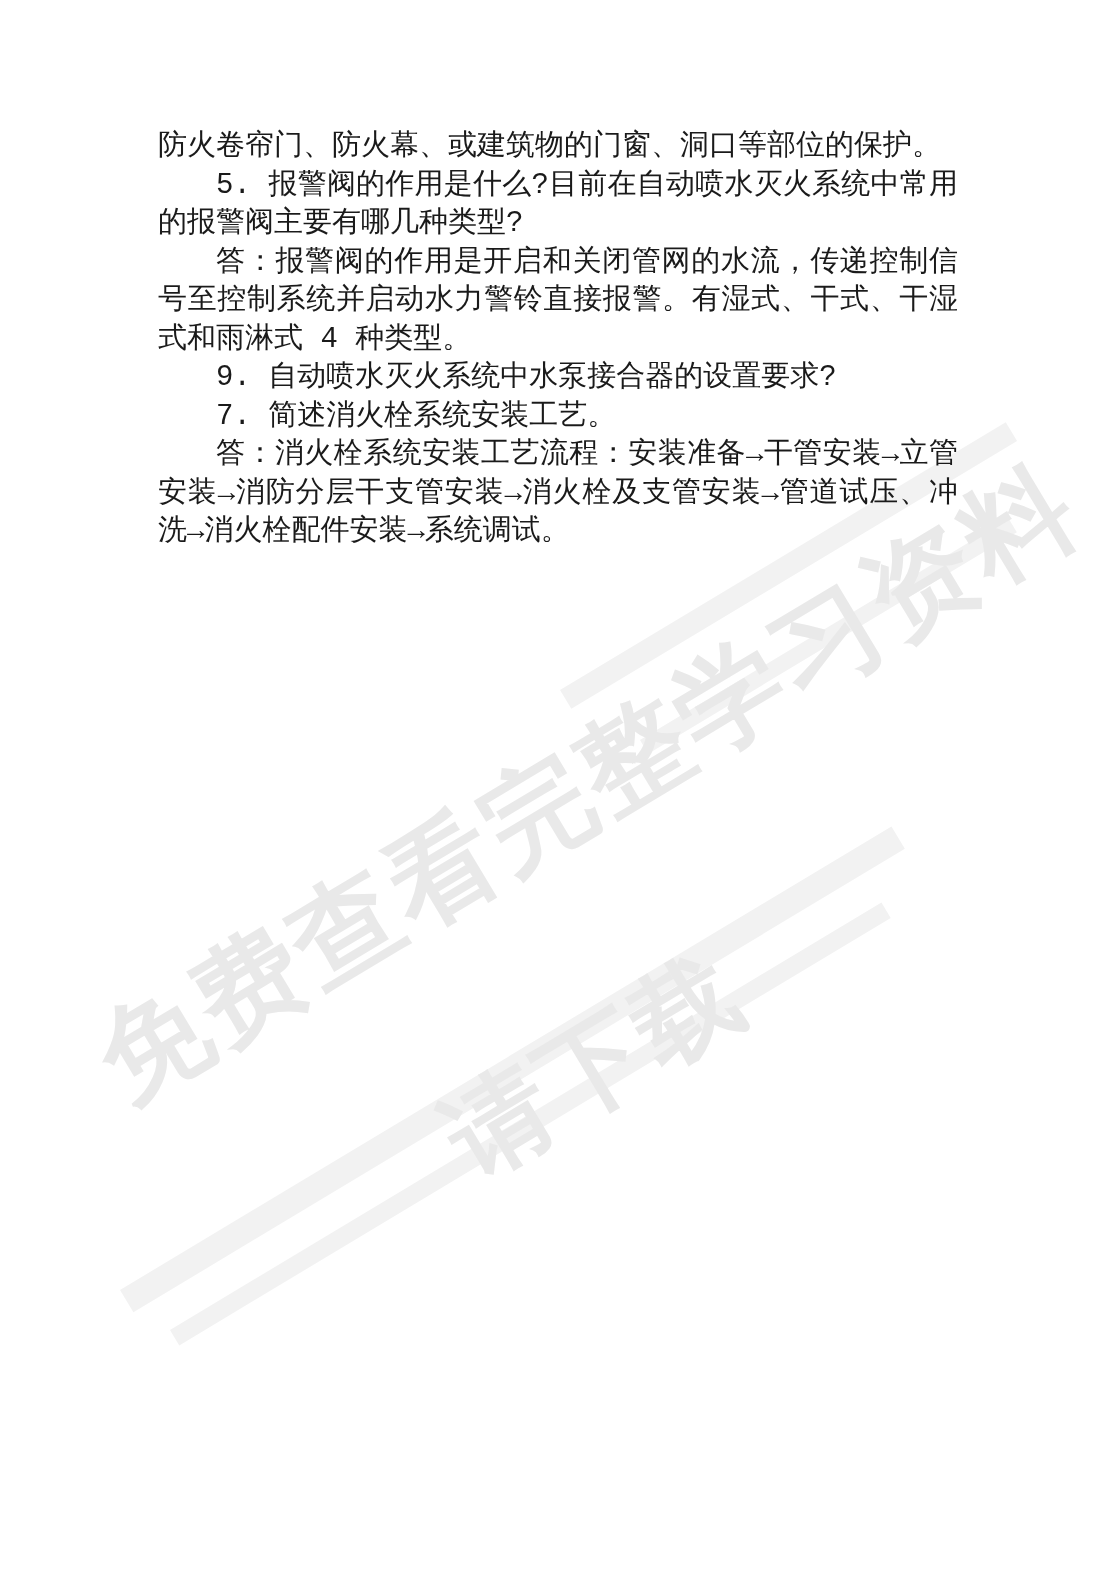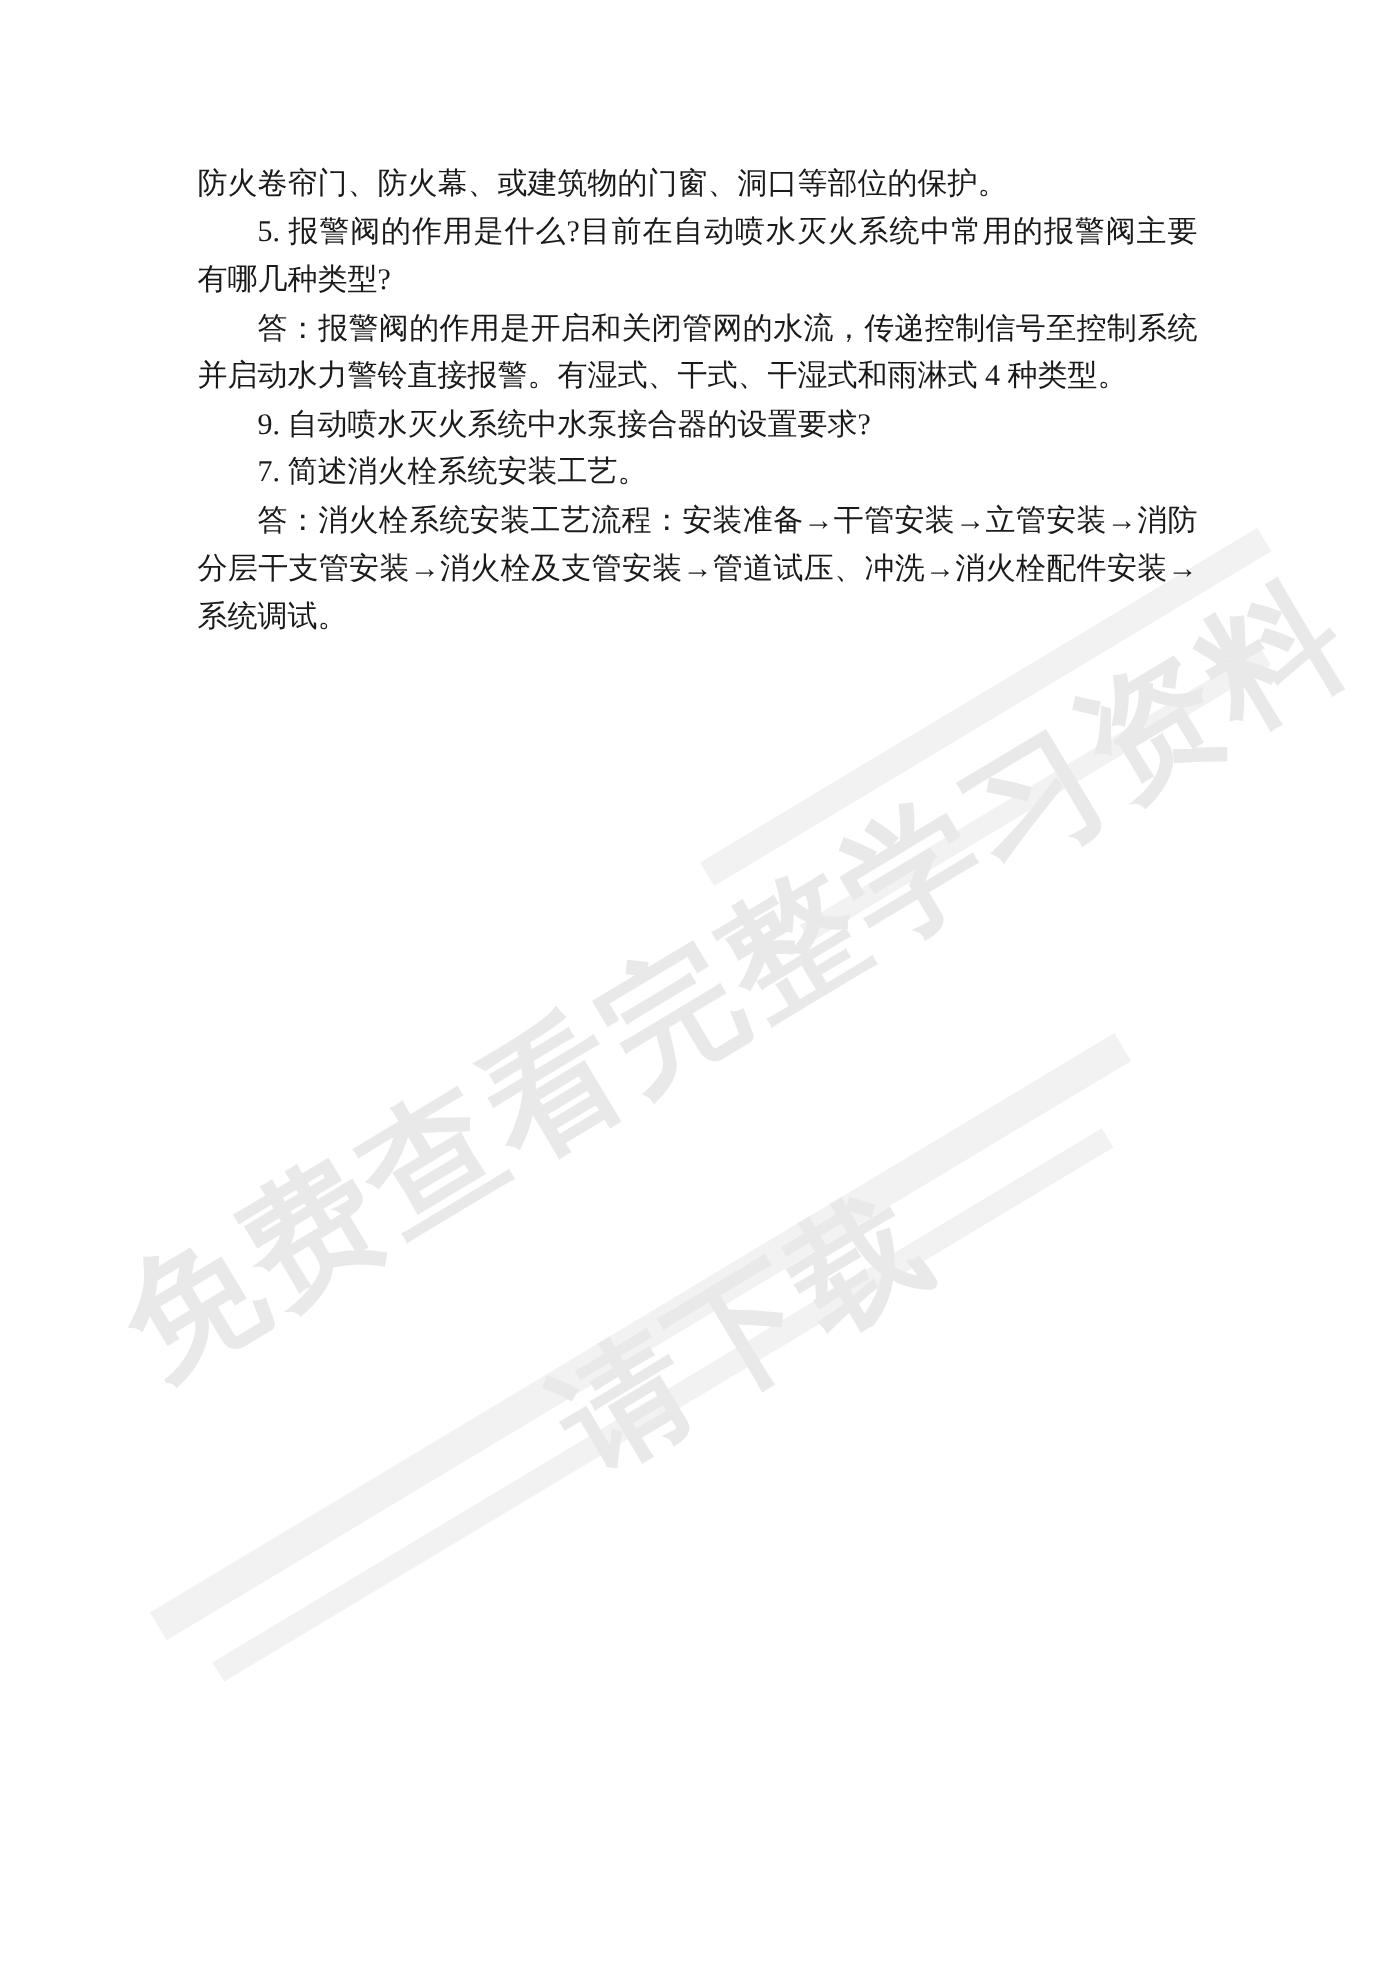--- a/index.html
+++ b/index.html
@@ -61,27 +61,27 @@
 
   
   #content {
     position: absolute;
     left: 158px;
     top: 128px;
     width: 800px;
     z-index: 3;
   }
   .para {
-    font-size: 24px;
+    font-size: 29px;
     line-height: 38.5px;
     color: #1a1a1a;
     text-align: justify;
     text-justify: inter-ideograph;
     margin: 0;
-    font-family: Liberation Serif, serif;
+    font-family: Liberation Mono, monospace;
   }
   .indent {
     text-indent: 2em;
   }
   .noindent {
     text-indent: 0;
   }
 </style>
 </head>
 <body>

